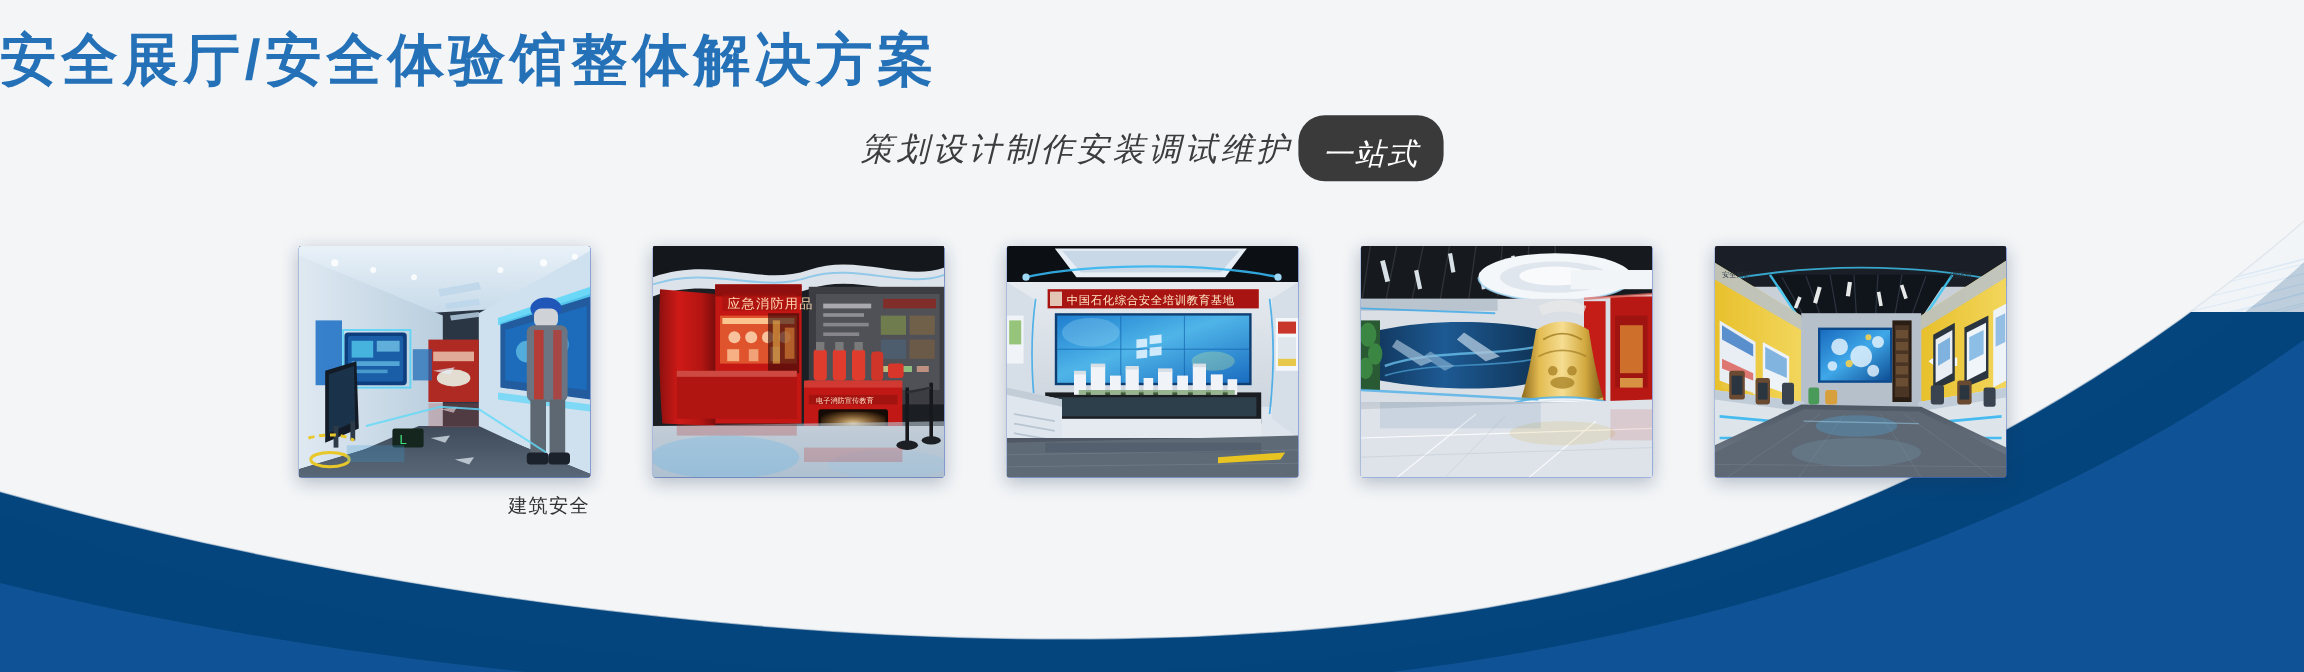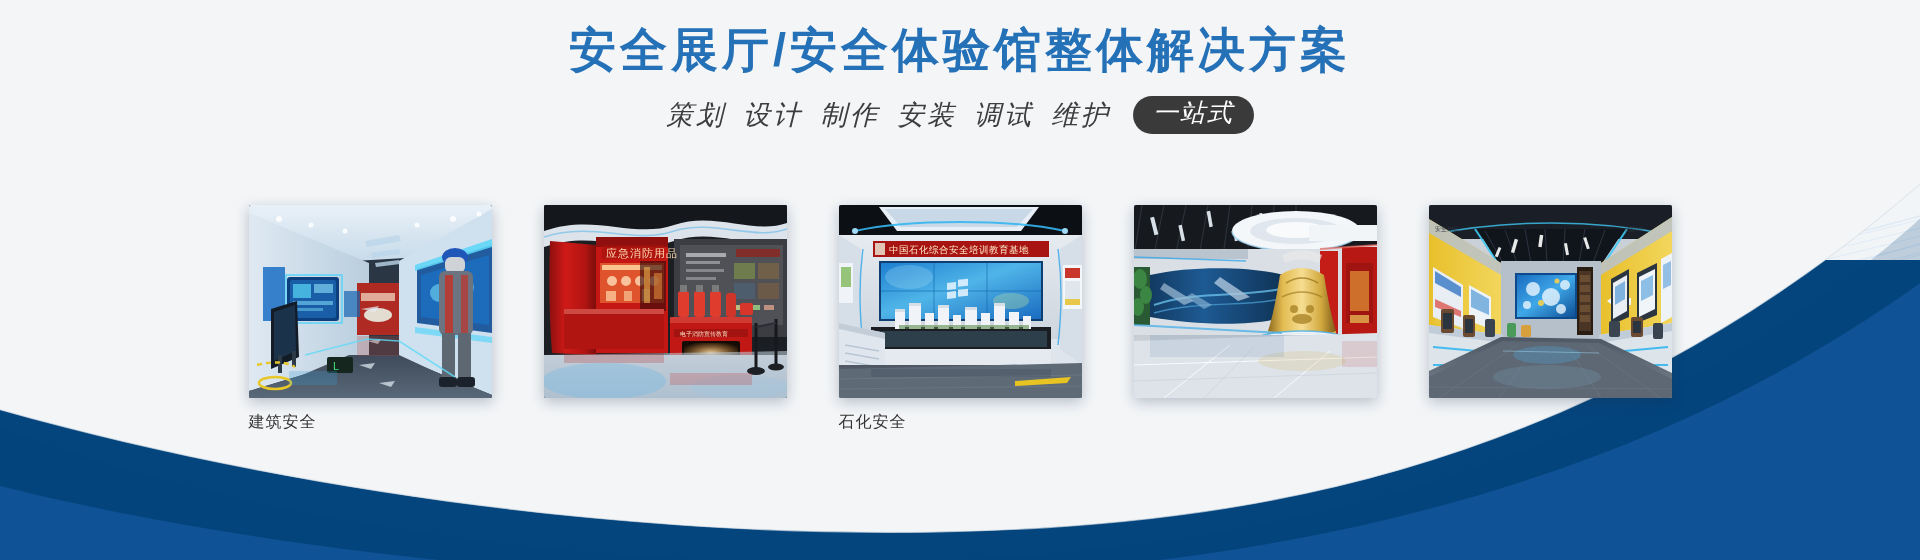--- a/index.html
+++ b/index.html
@@ -28,52 +28,51 @@
   .navy-field {
     position:absolute; left:0; right:0; bottom:0; height:300px;
     background:#05457d;
   }
   .arc-layer { position:absolute; inset:0; }
   .arc-layer svg { width:100%; height:100%; display:block; }
 
   
   .title-wrap {
     position:absolute; top:22px; left:0; right:0;
-    text-align:center; z-index:20;
+    z-index:20;
   }
   .main-title {
     font-size:47px;
     font-weight:bold;
     color:#2571b8;
     letter-spacing:4px;
     line-height:1.2;
     font-family:"Liberation Sans","DejaVu Sans",sans-serif;
     white-space:nowrap;
   }
   .subtitle-row {
     margin-top:18px;
     display:flex; align-items:center; justify-content:center;
-    gap:17px;
     white-space:nowrap;
   }
   .sub-word {
     font-size:27px;
     color:#3d3d3d;
     font-style:italic;
     letter-spacing:3px;
     font-family:"Liberation Sans","DejaVu Sans",sans-serif;
   }
   .sub-pill {
     display:inline-block;
     background:#3a3a3a;
     color:#ffffff;
     font-size:25px;
     font-style:italic;
     letter-spacing:2px;
-    padding:2px 20px 7px 20px;
+    padding:19px 20px 7px 20px;
     border-radius:22px;
     margin-left:5px;
     line-height:1.15;
   }
 
   
   .cards {
     position:absolute;
     top:205px; left:0; right:0;
     display:flex; justify-content:center;
@@ -85,21 +84,21 @@
     width:243px; height:193px;
     border-radius:2px;
     overflow:hidden;
     position:relative;
     box-shadow:0 4px 14px rgba(20,45,80,.28);
     background:#1d4ed8;
   }
   .thumb svg { display:block; width:100%; height:100%; }
   .caption {
     margin-top:14px;
-    text-align:left;
+    text-align:right;
     font-size:16px;
     color:#333333;
     letter-spacing:1px;
     font-family:"Liberation Sans","DejaVu Sans",sans-serif;
   }
 </style>
 </head>
 <body>
 
 <div id="banner">
@@ -517,21 +516,20 @@
           <g stroke="#7b8794" stroke-width="0.7" opacity="0.6">
             <line x1="0" y1="174" x2="243" y2="170"></line>
             <line x1="0" y1="184" x2="243" y2="181"></line>
           </g>
 
           <path d="M176,176 L232,172 L228,178 L176,181 Z" fill="#e8c422"></path>
 
           <rect x="32" y="164" width="180" height="8" fill="#2e3f4c" opacity="0.22"></rect>
         </svg>
       </div>
-      <div class="caption">石化安全</div>
     </div>
 
     <div class="card">
       <div class="thumb">
         <svg viewBox="0 0 243 193" preserveAspectRatio="none" xmlns="http://www.w3.org/2000/svg">
           <defs>
             <linearGradient id="c4bell" x1="0" y1="0" x2="1" y2="0">
               <stop offset="0%" stop-color="#8f6a1d"></stop>
                 <stop offset="22%" stop-color="#e3bc52"></stop>
               <stop offset="50%" stop-color="#f6dd91"></stop>

